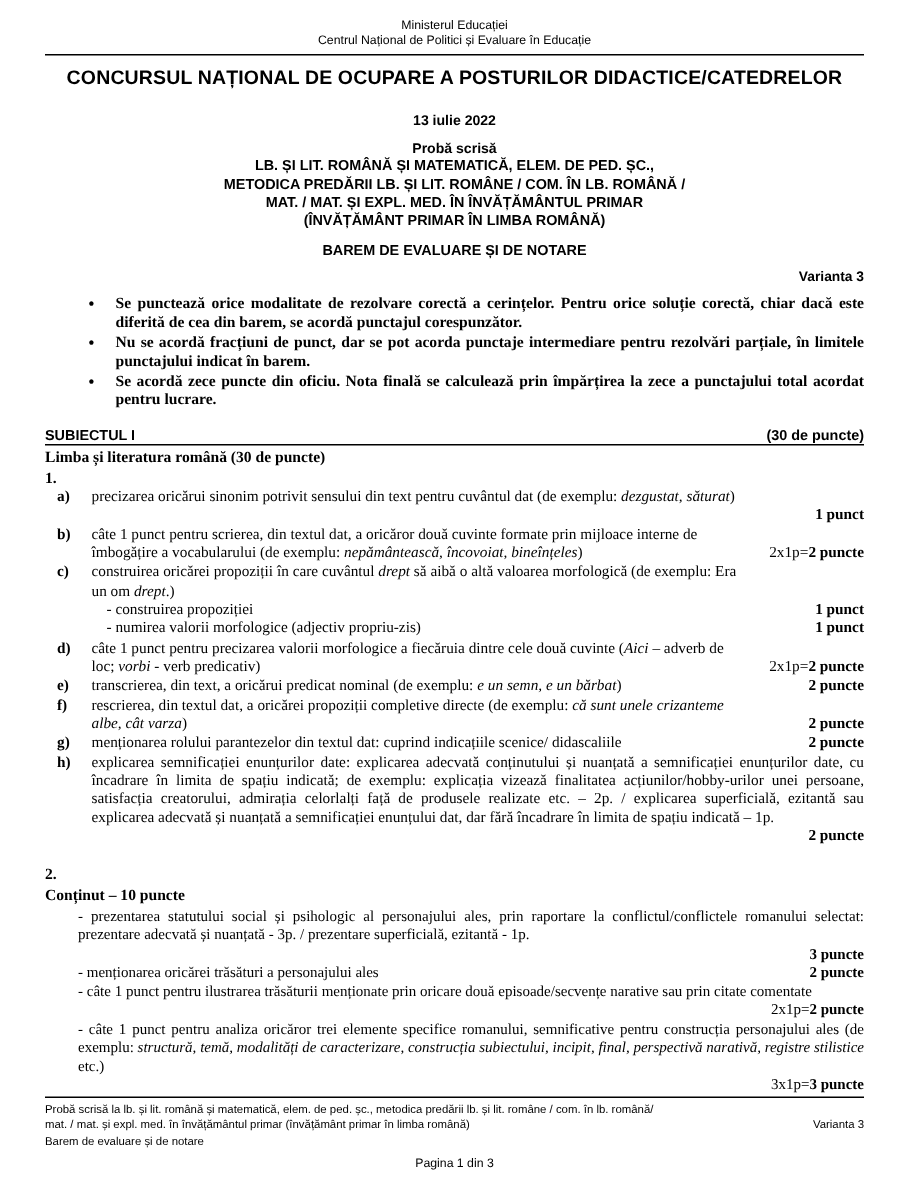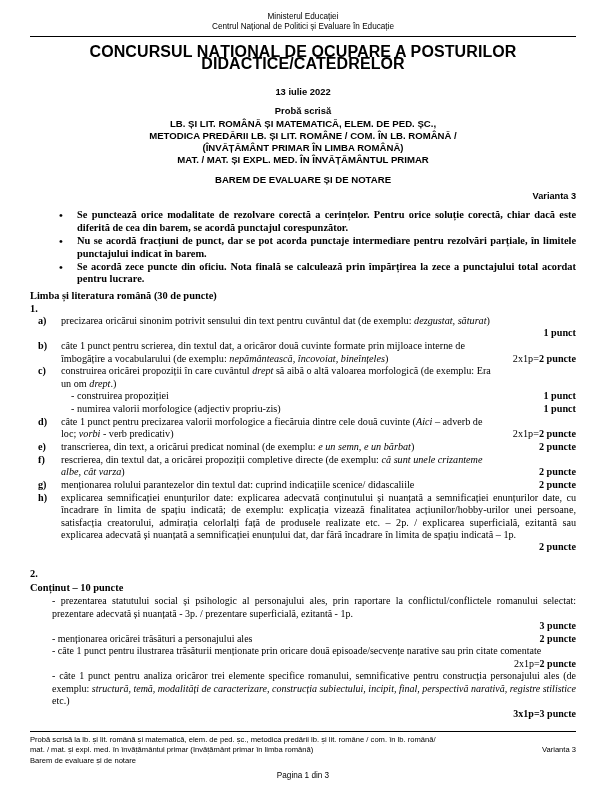--- a/index.html
+++ b/index.html
@@ -41,21 +41,21 @@
   }
 
   
   .title-block {
     font-family: "Liberation Sans", "DejaVu Sans", sans-serif;
     text-align: center;
     font-weight: bold;
     margin-top: 9px;
   }
   .title-main {
-    font-size: 16px;
+    font-size: 13px;
     line-height: 12.2px;
     letter-spacing: 0.1px;
     text-align: center;
   }
   .title-date {
     font-size: 9.4px;
     line-height: 13px;
     margin-top: 15px;
   }
   .title-proba {
@@ -235,41 +235,46 @@
     <div class="ministry">Centrul Național de Politici și Evaluare în Educație</div>
   </div>
   <hr class="hr-top">
 
   <div class="title-block">
     <div class="title-main">CONCURSUL NAȚIONAL DE OCUPARE A POSTURILOR DIDACTICE/CATEDRELOR</div>
     <div class="title-date">13 iulie 2022</div>
     <div class="title-proba">Probă scrisă</div>
     <div class="title-subject">LB. ȘI LIT. ROMÂNĂ ȘI MATEMATICĂ, ELEM. DE PED. ȘC.,</div>
     <div class="title-subject">METODICA PREDĂRII LB. ȘI LIT. ROMÂNE / COM. ÎN LB. ROMÂNĂ /</div>
+    <div class="title-subject">MAT. / MAT. ȘI EXPL. MED. ÎN ÎNVĂȚĂMÂNTUL PRIMAR</div>
     <div class="title-subject">(ÎNVĂȚĂMÂNT PRIMAR ÎN LIMBA ROMÂNĂ)</div>
-    <div class="title-subject">MAT. / MAT. ȘI EXPL. MED. ÎN ÎNVĂȚĂMÂNTUL PRIMAR</div>
     <div class="title-barem">BAREM DE EVALUARE ȘI DE NOTARE</div>
   </div>
   <div class="varianta">Varianta 3</div>
 
   <div class="notes">
     <div class="note-item">
       <span class="dot">•</span>
       <span>Se punctează orice modalitate de rezolvare corectă a cerințelor. Pentru orice soluție corectă, chiar dacă este diferită de cea din barem, se acordă punctajul corespunzător.</span>
     </div>
     <div class="note-item">
       <span class="dot">•</span>
       <span>Nu se acordă fracțiuni de punct, dar se pot acorda punctaje intermediare pentru rezolvări parțiale, în limitele punctajului indicat în barem.</span>
     </div>
     <div class="note-item">
       <span class="dot">•</span>
       <span>Se acordă zece puncte din oficiu. Nota finală se calculează prin împărțirea la zece a punctajului total acordat pentru lucrare.</span>
     </div>
   </div>
 
+  <div class="subiect-bar">
+    <span class="left">SUBIECTUL I</span>
+    <span class="spacer"></span>
+    <span class="right">(30 de puncte)</span>
+  </div>
   <div class="sub-title">Limba și literatura română (30 de puncte)</div>
   <div class="num-label">1.</div>
 
   <div class="items">
 
     <div class="item">
       <span class="letter">a)</span>
       <span>precizarea oricărui sinonim potrivit sensului din text pentru cuvântul dat (de exemplu: </span><i>dezgustat, săturat</i><span>)</span>
       <span class="score-line">1 punct</span>
     </div>
@@ -361,21 +366,21 @@
       <span class="sc">2 puncte</span>
     </div>
 
     <div class="dash-item">
       <span>- câte 1 punct pentru ilustrarea trăsăturii menționate prin oricare două episoade/secvențe narative sau prin citate comentate</span>
       <span class="score-line"><span style="font-weight:normal;">2x1p=</span><span>2 puncte</span></span>
     </div>
 
     <div class="dash-item">
       <span>- câte 1 punct pentru analiza oricăror trei elemente specifice romanului, semnificative pentru construcția personajului ales (de exemplu: </span><i>structură, temă, modalități de caracterizare, construcția subiectului, incipit, final, perspectivă narativă, registre stilistice</i><span> etc.)</span>
-      <span class="score-line"><span style="font-weight:bold;">3x1p=</span><span>3 puncte</span></span>
+      <span class="score-line"><span style="font-weight:normal;">3x1p=</span><span>3 puncte</span></span>
     </div>
   </div>
 
   <div class="footer">
     <hr class="hr-bottom">
     <div>Probă scrisă la lb. și lit. română și matematică, elem. de ped. șc., metodica predării lb. și lit. române / com. în lb. română/</div>
     <div class="footer-row">
       <span class="f-left">mat. / mat. și expl. med. în învățământul primar (învățământ primar în limba română)</span>
       <span class="f-right">Varianta 3</span>
     </div>

